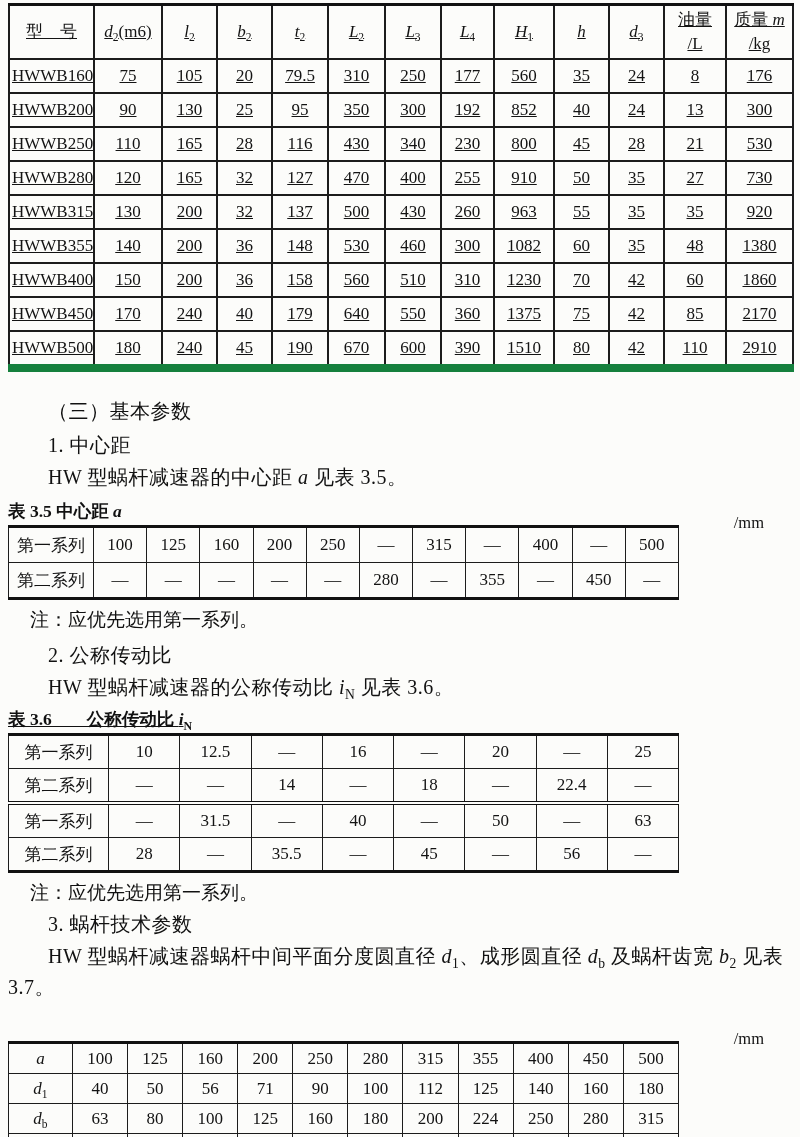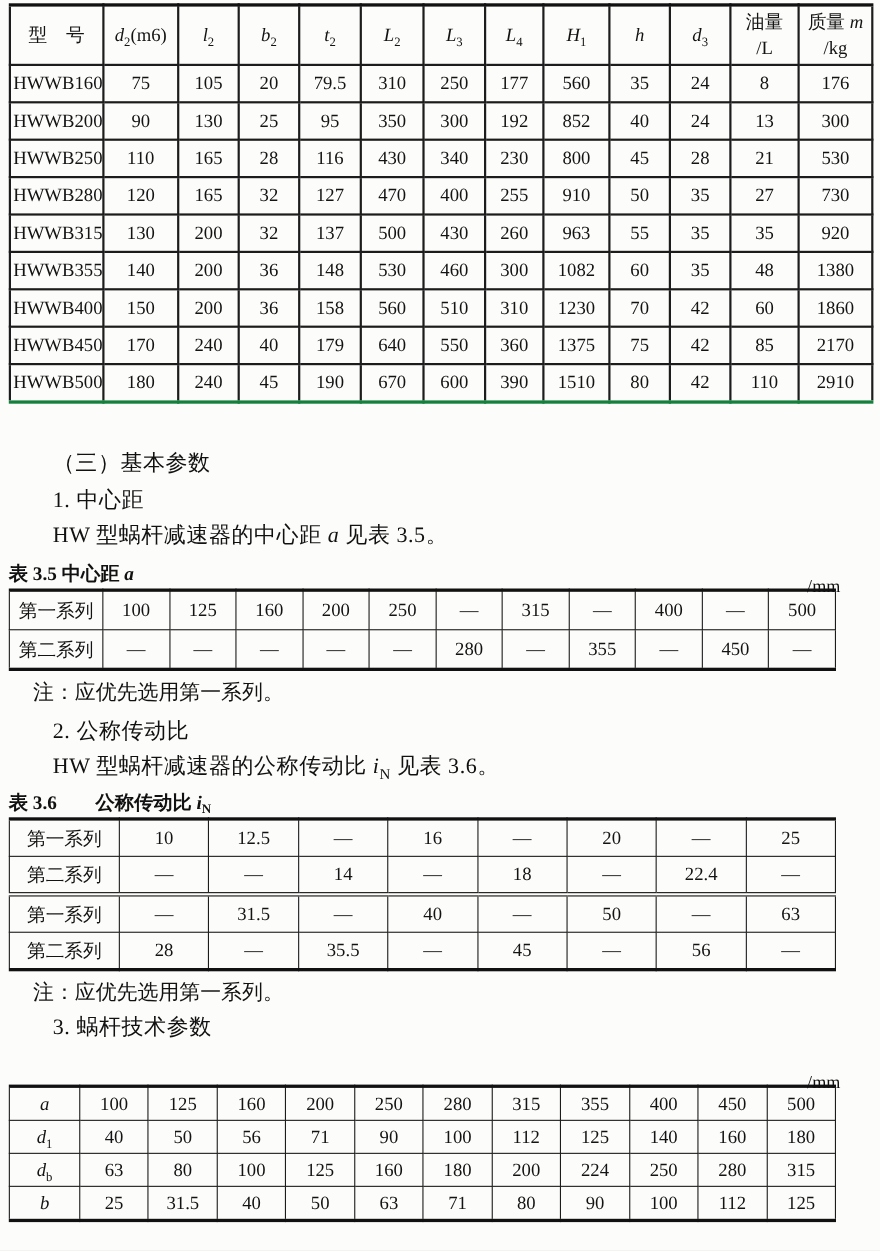--- a/index.html
+++ b/index.html
@@ -3,53 +3,53 @@
 <meta charset="utf-8">
 <style>
   html,body{margin:0;padding:0;background:#e8e8e6;}
   .page{
     width:800px;height:1137px;box-sizing:border-box;
     padding:3px 8px;background:#fcfcfa;color:#111;
     font-family:"Liberation Serif","DejaVu Serif",serif;
     overflow:hidden;position:relative;
   }
   
-  table.tbl{border-collapse:collapse;table-layout:fixed;width:752px;
+  table.tbl{border-collapse:collapse;table-layout:fixed;width:671px;
     font-size:17px;color:#131313;}
   table.tbl th,table.tbl td{border:2px solid #1c1c1c;text-align:center;
     padding:0 2px;overflow:hidden;}
   
-  #t1{border-top:3px solid #111;border-bottom:3px solid #15803d;}
+  #t1{border-top:3px solid #111;border-bottom:8px solid #15803d;text-decoration:underline;}
   #t1 th{height:52px;font-weight:normal;white-space:pre-line;line-height:1.4;font-size:17px;}
   #t1 td{height:32px;}
   
   #t35,#t36,#t37{border-top:3px solid #111;border-bottom:3px solid #111;}
   #t35 td,#t36 td,#t37 td{border-width:1.5px;}
   #t35 td{height:34px;}
   #t36 td{height:32px;}
   #t37 td{height:29px;}
   #t36 tbody tr:nth-child(2) td{border-bottom:4px double #111;}
   
   .v{font-style:italic;font-family:"Liberation Serif","DejaVu Serif",serif;}
   .s{font-size:0.68em;vertical-align:sub;line-height:0;}
   
   .para{margin:0;font-size:20px;line-height:28px;text-indent:2em;
     letter-spacing:0.5px;}
-  #p1{margin-top:40px;}
+  #p1{margin-top:25px;}
   #p2{margin-top:6px;}
   #p3{margin-top:4px;}
   #p4{margin-top:10px;}
   #p5{margin-top:4px;}
   #p6{margin-top:6px;}
   #p7{margin-top:3px;line-height:31px;}
   
   .caprow{position:relative;text-align:left;font-weight:bold;
     font-size:17.5px;height:24px;line-height:24px;}
   #cap35{margin-top:8px;}
-  #cap36{margin-top:6px;}
+  #cap36{margin-top:6px;text-decoration:underline;}
   #cap37{margin-top:12px;}
   .unit{position:absolute;right:28px;top:12px;font-weight:normal;font-size:16.5px;}
   
   .note{margin:0;margin-top:8px;font-size:19px;line-height:22px;
     padding-left:22px;}
   #note1{margin-top:9px;}
   #note2{margin-top:9px;}
   #t35{margin-top:2px;}
   #t36{margin-top:2px;}
   #t37{margin-top:2px;}
@@ -337,20 +337,21 @@
           <td>—</td>
           <td>56</td>
           <td>—</td>
         </tr>
       </tbody>
   </table>
 
   <p class="note" id="note2">注：应优先选用第一系列。</p>
 
   <p class="para" id="p6"><span>3. 蜗杆技术参数</span></p>
+  <p class="para" id="p7"><span>HW 型蜗杆减速器蜗杆中间平面分度圆直径 </span><span class="v">d</span><span class="s">1</span><span>、成形圆直径 </span><span class="v">d</span><span class="s">b</span><span> 及蜗杆齿宽 </span><span class="v">b</span><span class="s">2</span><span> 见表 3.7。</span></p>
 
   <div class="caprow" id="cap37">
     <span class="unit">/mm</span>
   </div>
 
   <table class="tbl" id="t37">
     <colgroup>
         <col style="width:64px">
       </colgroup>
     <thead></thead>

